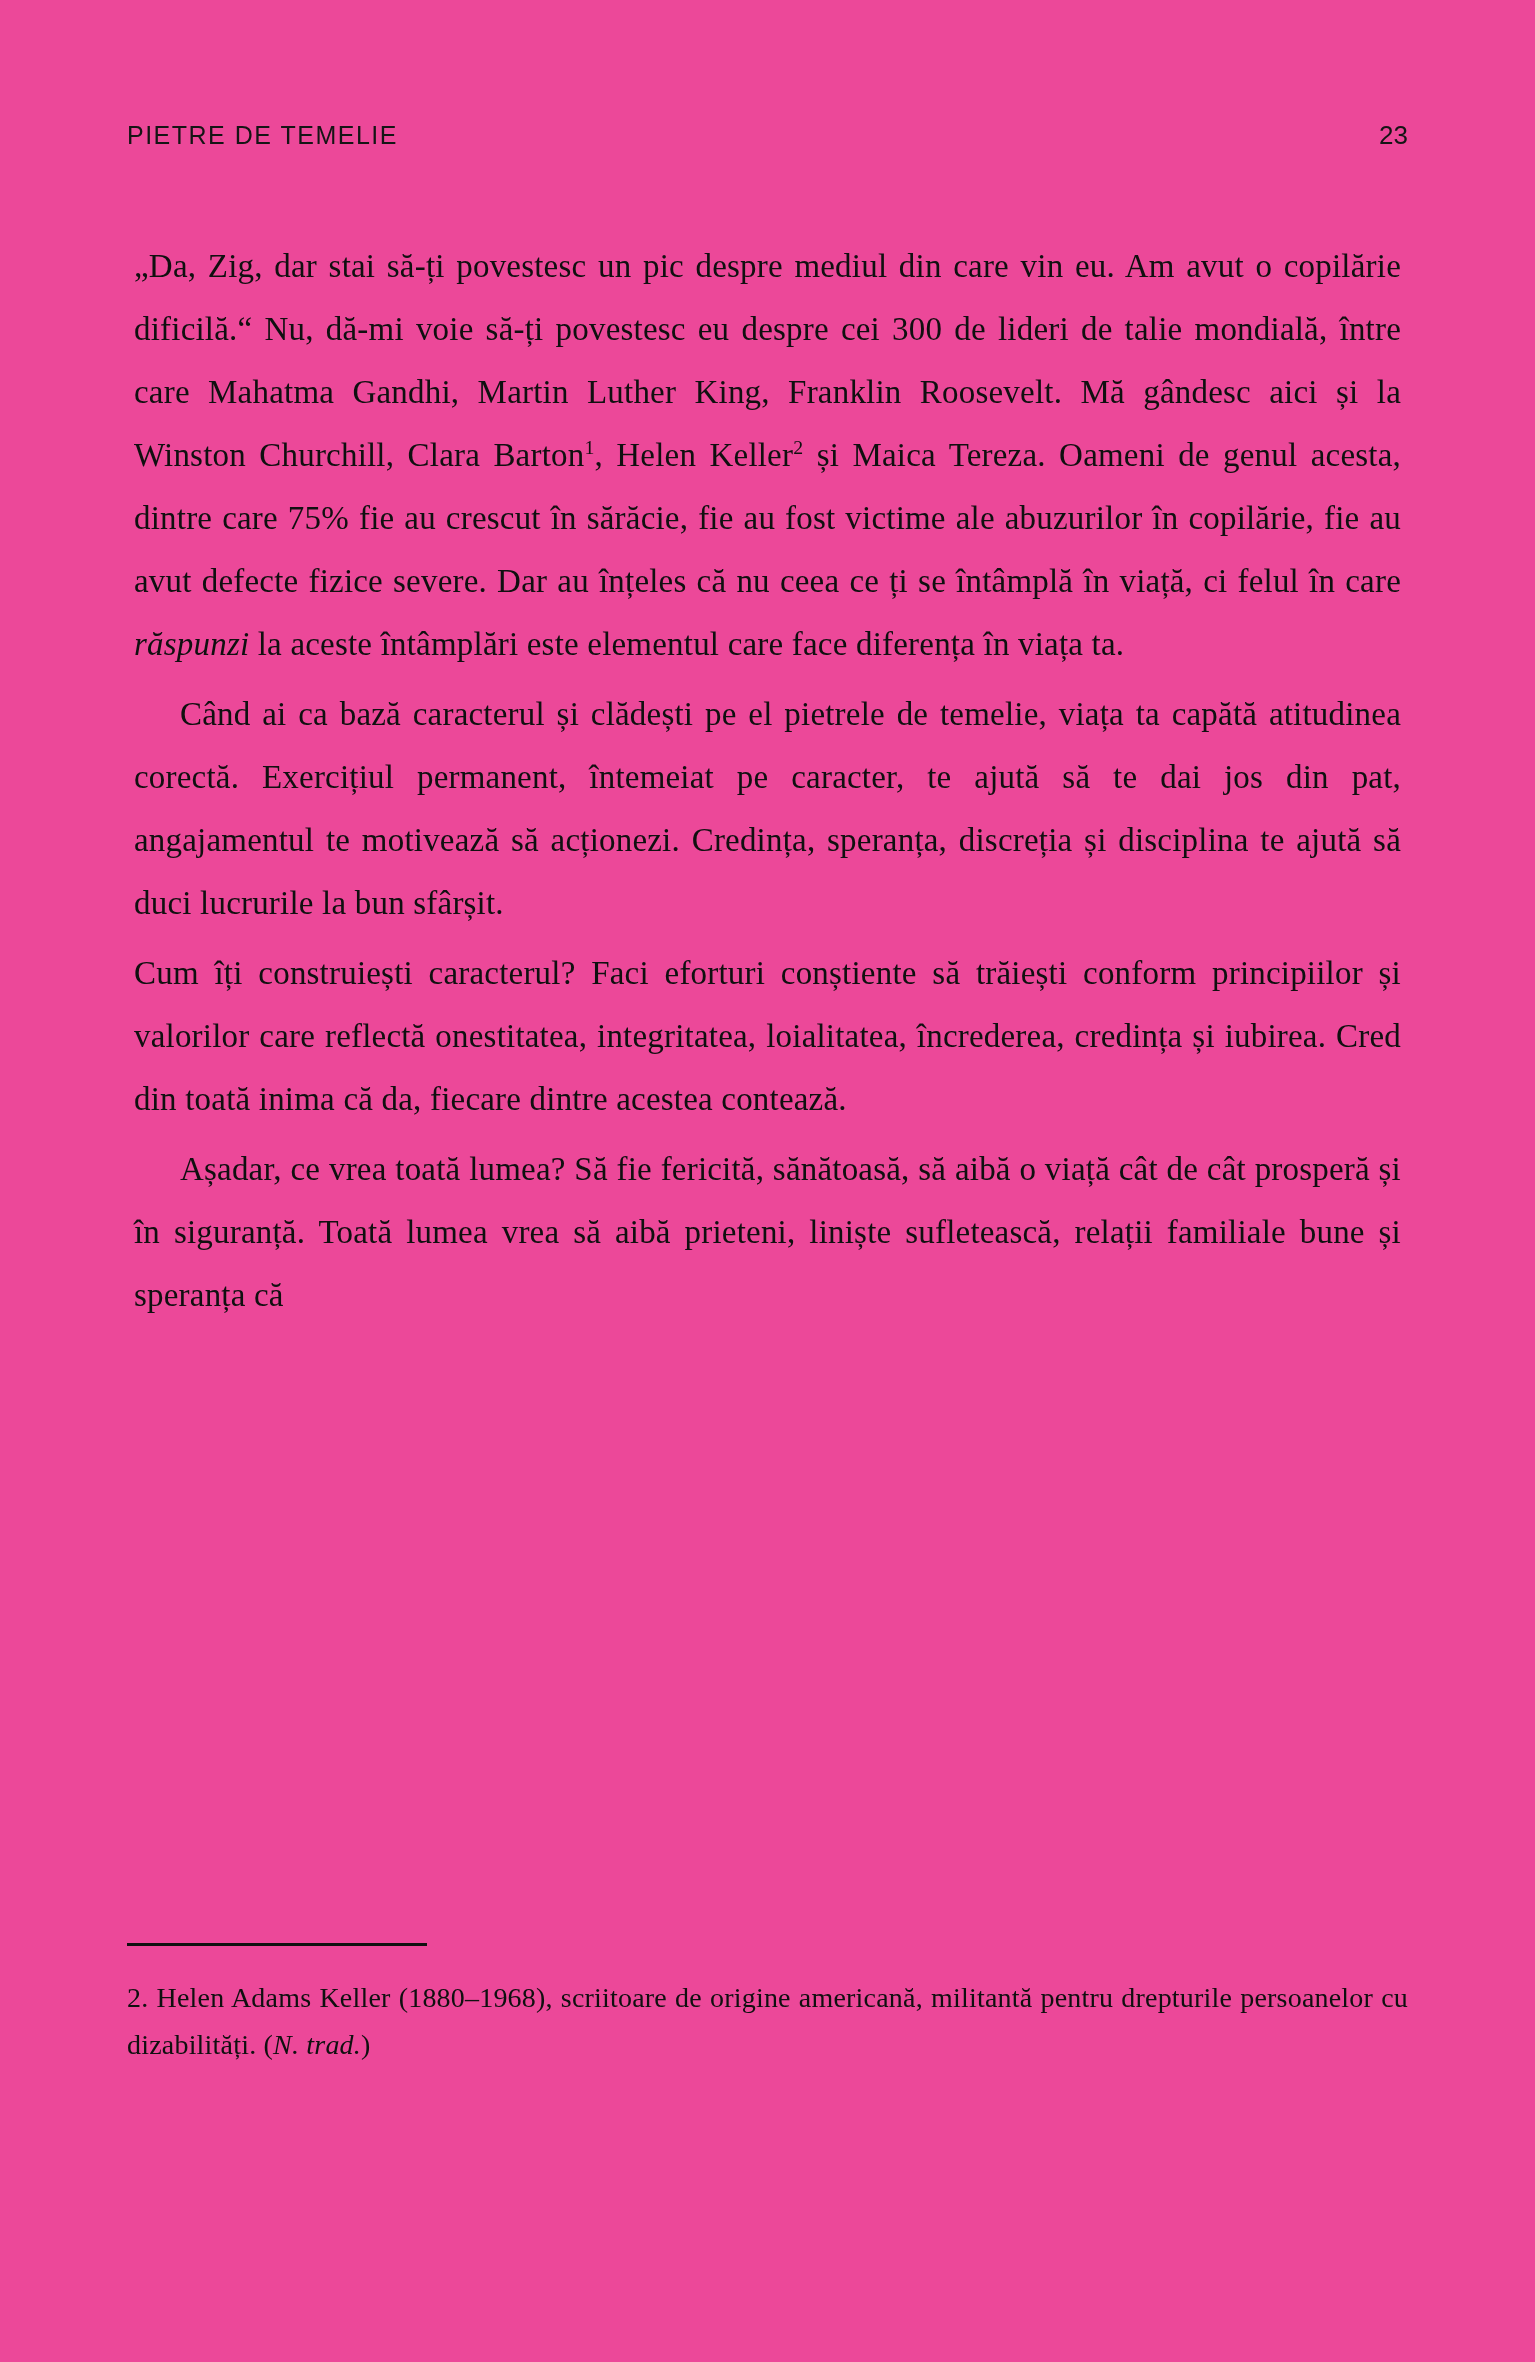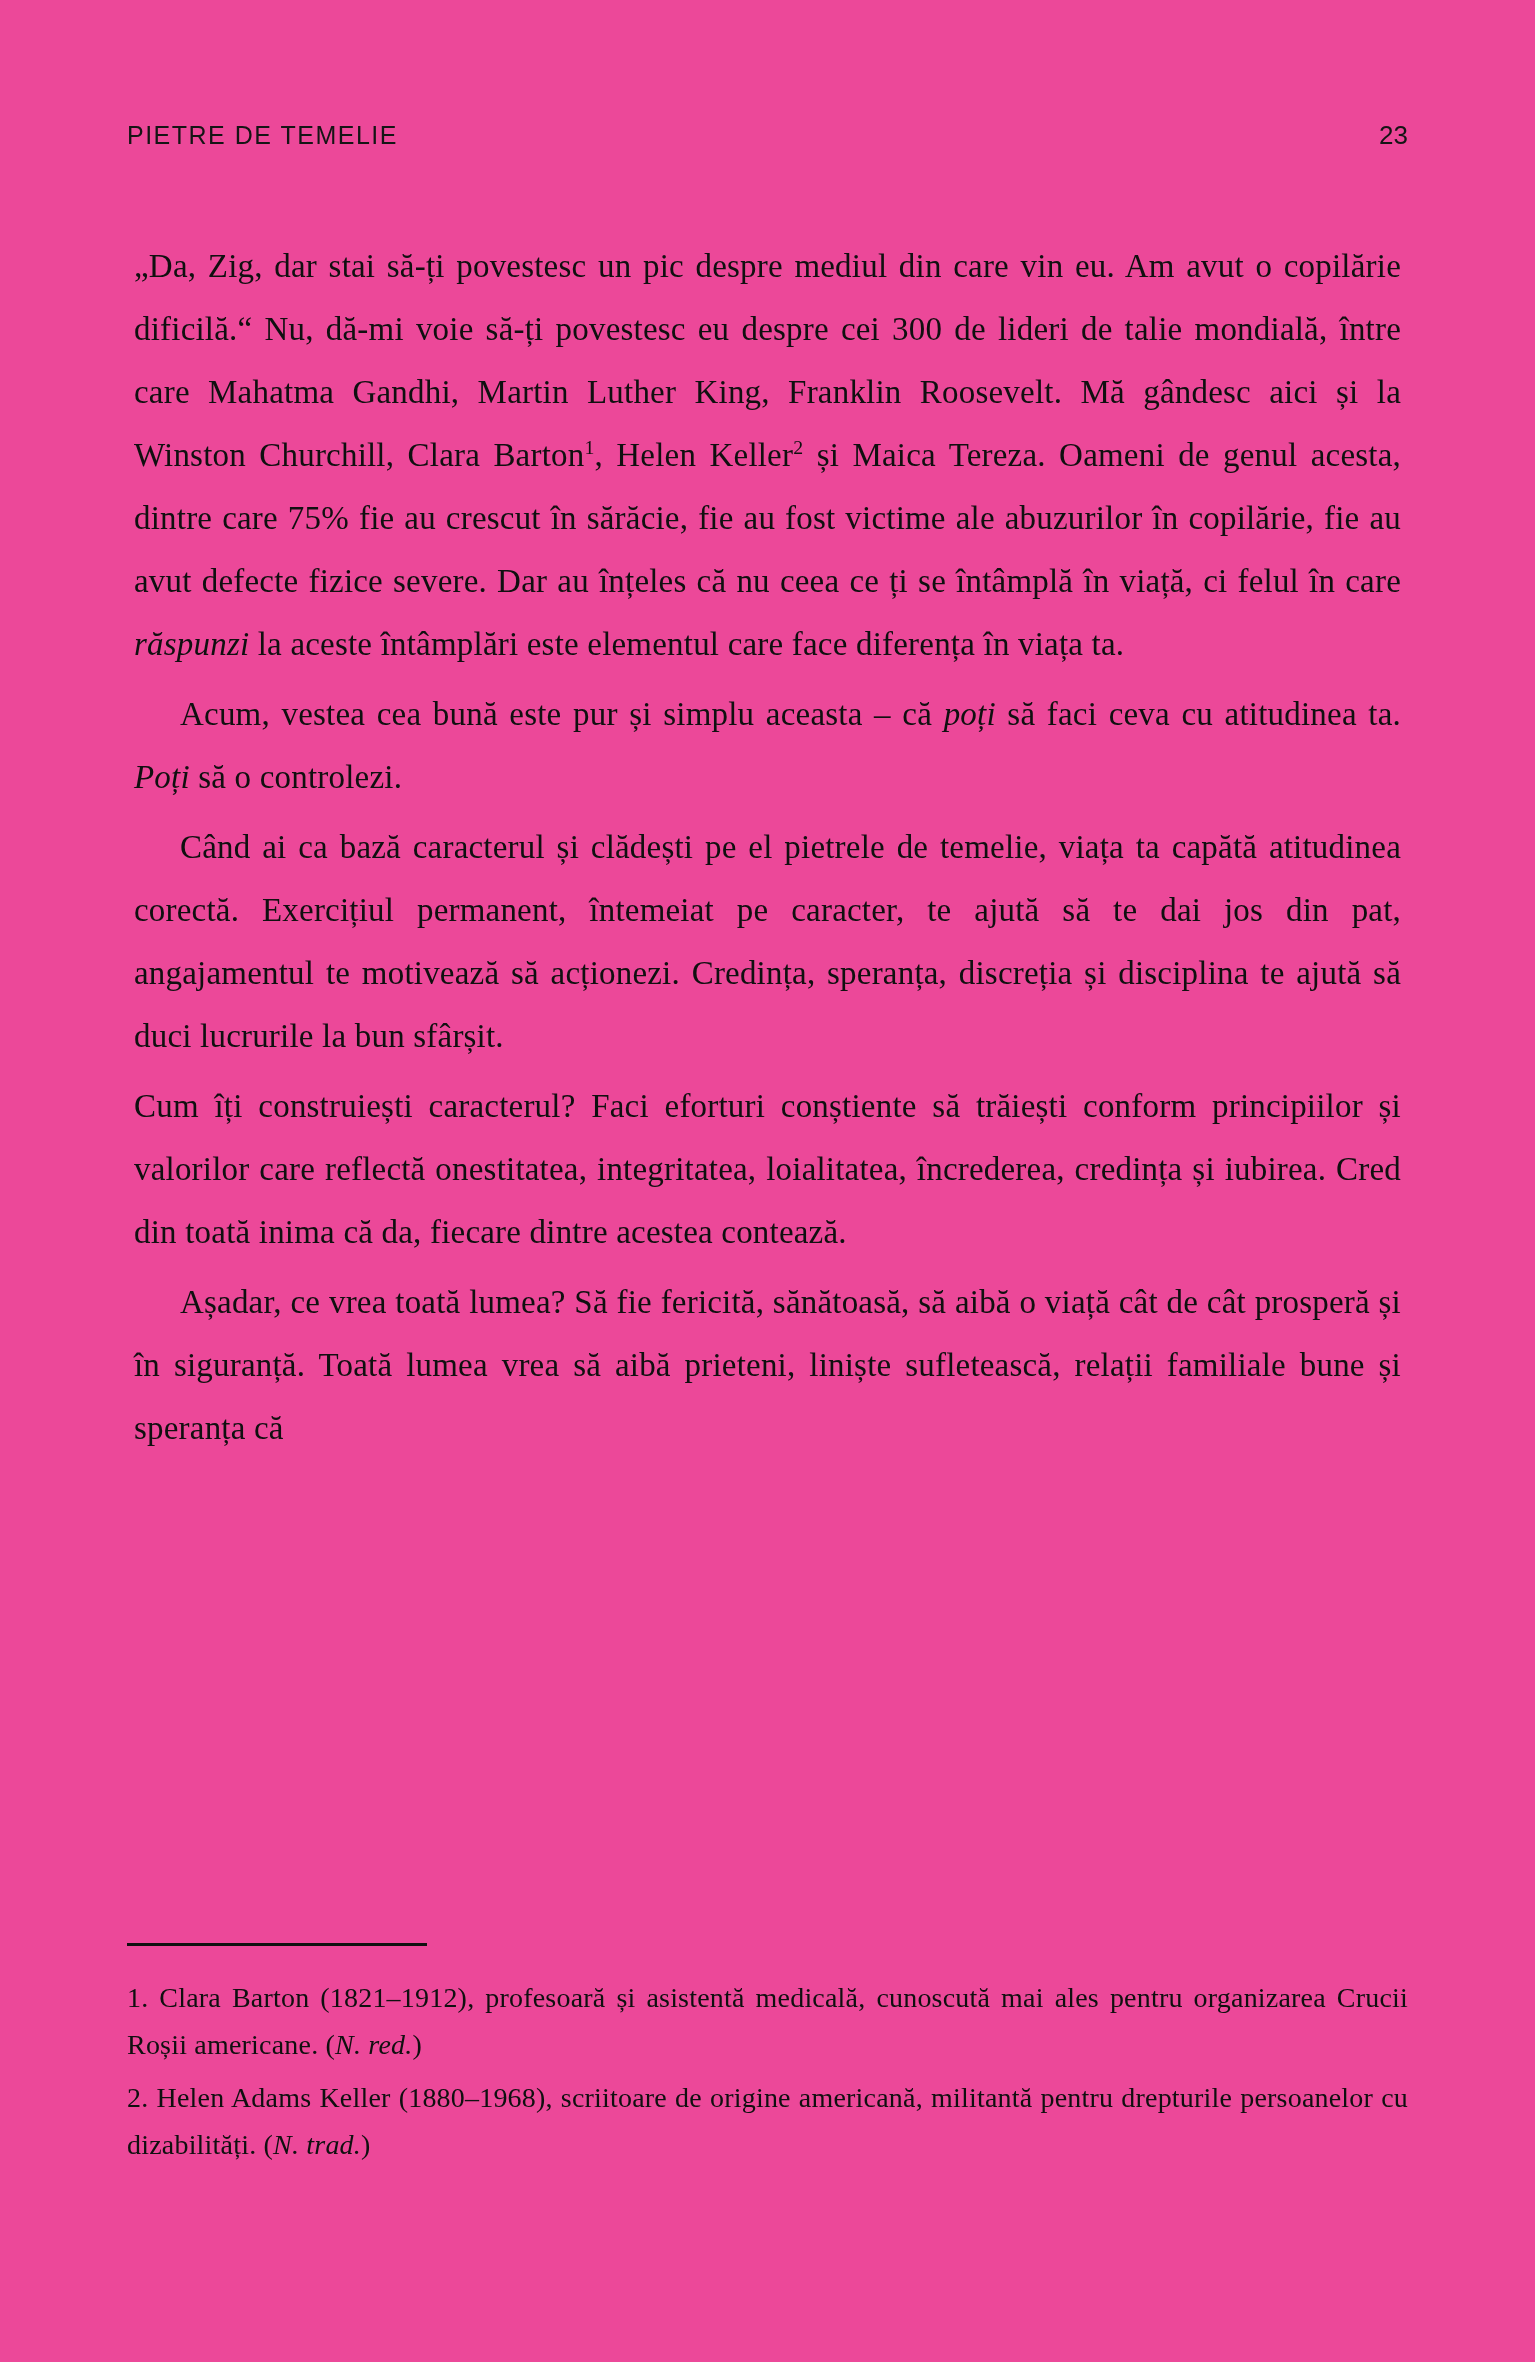--- a/index.html
+++ b/index.html
@@ -93,27 +93,25 @@
 
 <div class="page">
 
   <div class="page-header">
     <span class="running-title">PIETRE DE TEMELIE</span>
     <span class="page-number">23</span>
   </div>
 
   <div class="body-text">
       <p class="para"><span>„Da, Zig, dar stai să-ți povestesc un pic despre mediul din care vin eu. Am avut o copilărie dificilă.“ Nu, dă-mi voie să-ți povestesc eu despre cei 300 de lideri de talie mondială, între care Mahatma Gandhi, Martin Luther King, Franklin Roosevelt. Mă gândesc aici și la Winston Churchill, Clara Barton</span><sup class="fn-ref">1</sup><span>, Helen Keller</span><sup class="fn-ref">2</sup><span> și Maica Tereza. Oameni de genul acesta, dintre care 75% fie au crescut în sărăcie, fie au fost victime ale abuzurilor în copilărie, fie au avut defecte fizice severe. Dar au înțeles că nu ceea ce ți se întâmplă în viață, ci felul în care </span><span class="italic">răspunzi</span><span> la aceste întâmplări este elementul care face diferența în viața ta.</span></p>
-      <p class="para indent"><span>Acum, vestea cea bună este pur și simplu aceasta – că </span><span class="italic">poți</span><span> să faci ceva cu atitudinea ta. </span><span class="italic">Poți</span><span> să o controlezi.</span></p>
       <p class="para indent"><span>Când ai ca bază caracterul și clădești pe el pietrele de temelie, viața ta capătă atitudinea corectă. Exercițiul permanent, întemeiat pe caracter, te ajută să te dai jos din pat, angajamentul te motivează să acționezi. Credința, speranța, discreția și disciplina te ajută să duci lucrurile la bun sfârșit.</span></p>
       <p class="para"><span>Cum îți construiești caracterul? Faci eforturi conștiente să trăiești conform principiilor și valorilor care reflectă onestitatea, integritatea, loialitatea, încrederea, credința și iubirea. Cred din toată inima că da, fiecare dintre acestea contează.</span></p>
       <p class="para indent"><span>Așadar, ce vrea toată lumea? Să fie fericită, sănătoasă, să aibă o viață cât de cât prosperă și în siguranță. Toată lumea vrea să aibă prieteni, liniște sufletească, relații familiale bune și speranța că</span></p>
     </div>
 
   <div class="footnotes-section">
     <hr class="footnote-separator">
     <div>
-        <p class="footnote"><span>1. Clara Barton (1821–1912), profesoară și asistentă medicală, cunoscută mai ales pentru organizarea Crucii Roșii americane. (</span><span class="italic">N. red.</span><span>)</span></p>
         <p class="footnote"><span>2. Helen Adams Keller (1880–1968), scriitoare de origine americană, militantă pentru drepturile persoanelor cu dizabilități. (</span><span class="italic">N. trad.</span><span>)</span></p>
       </div>
   </div>
 
 </div>
 
 </body></html>

